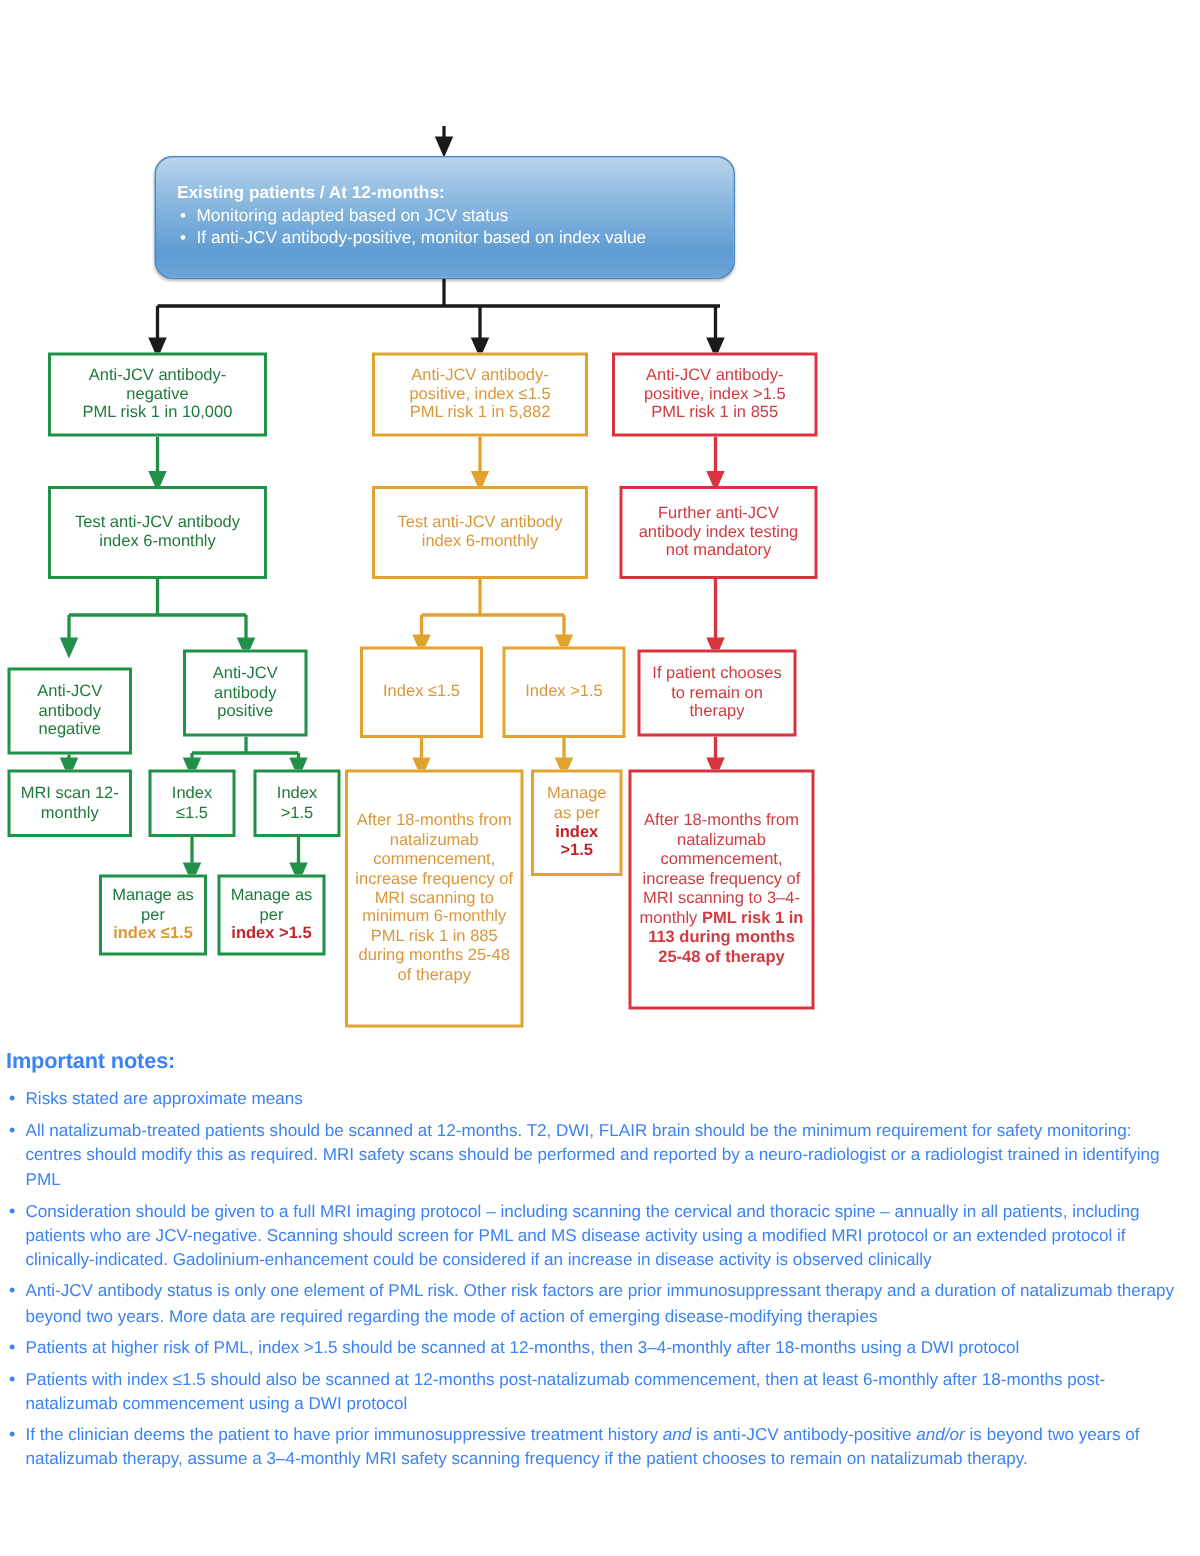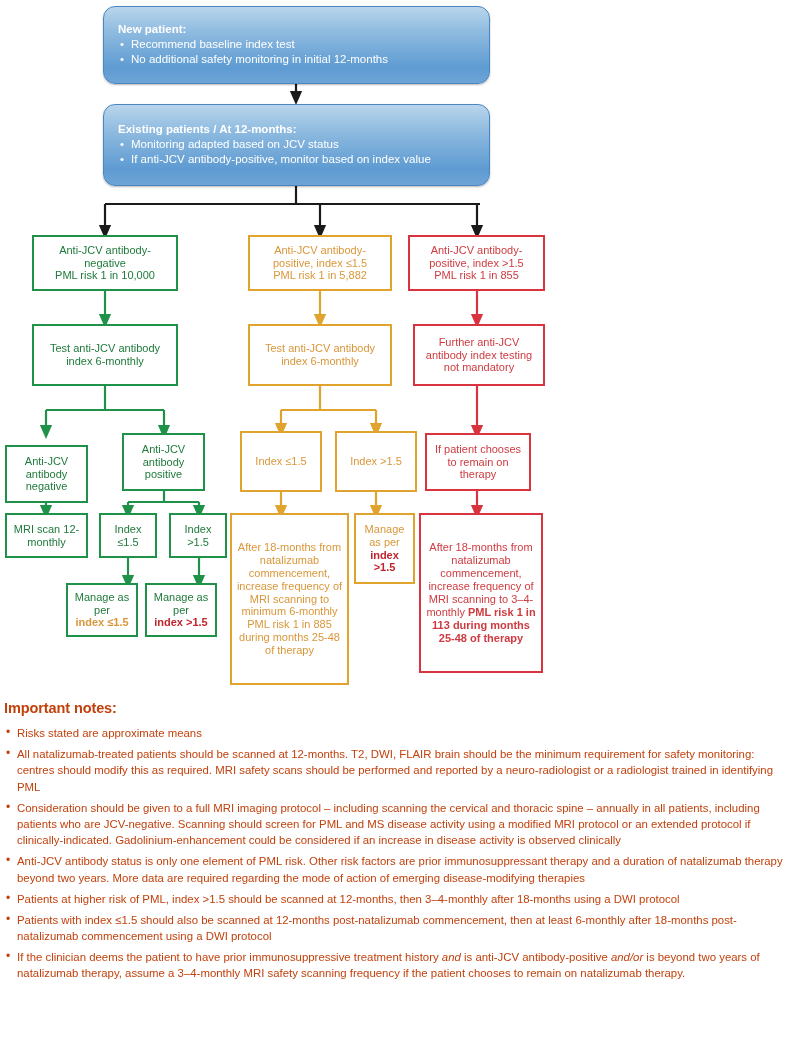--- a/index.html
+++ b/index.html
@@ -68,21 +68,21 @@
   .em-orange { color: #d9973a; font-weight: bold; }
   .em-red    { color: #c0242d; font-weight: bold; }
   .b { font-weight: bold; }
 
   
   #notes {
     position: absolute;
     left: 0; top: 700px;
     width: 800px;
     padding: 0 8px 0 4px;
-    color: #c2410c;
+    color: #3b82f6;
   }
   #notes h2 {
     font-size: 14.5px;
     font-weight: bold;
     margin: 0 0 9px 0;
     letter-spacing: -0.1px;
   }
   #notes ul { list-style: none; margin: 0; padding: 0; }
   #notes li {
     position: relative;
@@ -159,29 +159,20 @@
         <path d="M376,492 L376,512" marker-end="url(#ah-o)"></path>
       </g>
 
       <g stroke="#d9333f" stroke-width="2.2" fill="none">
         <path d="M477,291 L477,321" marker-end="url(#ah-r)"></path>
         <path d="M477,386 L477,432" marker-end="url(#ah-r)"></path>
         <path d="M477,491 L477,512" marker-end="url(#ah-r)"></path>
       </g>
     </svg>
 
-    <div class="node blue-box" style="left:103px; top:6px; width:387px; height:78px;">
-      <div class="inner">
-        <div class="hdr">New patient:</div>
-        <ul>
-          <li>Recommend baseline index test</li>
-          <li>No additional safety monitoring in initial 12-months</li>
-        </ul>
-      </div>
-    </div>
 
     <div class="node blue-box" style="left:103px; top:104px; width:387px; height:82px;">
       <div class="inner">
         <div class="hdr">Existing patients / At 12-months:</div>
         <ul>
           <li>Monitoring adapted based on JCV status</li>
           <li>If anti-JCV antibody-positive, monitor based on index value</li>
         </ul>
       </div>
     </div>

